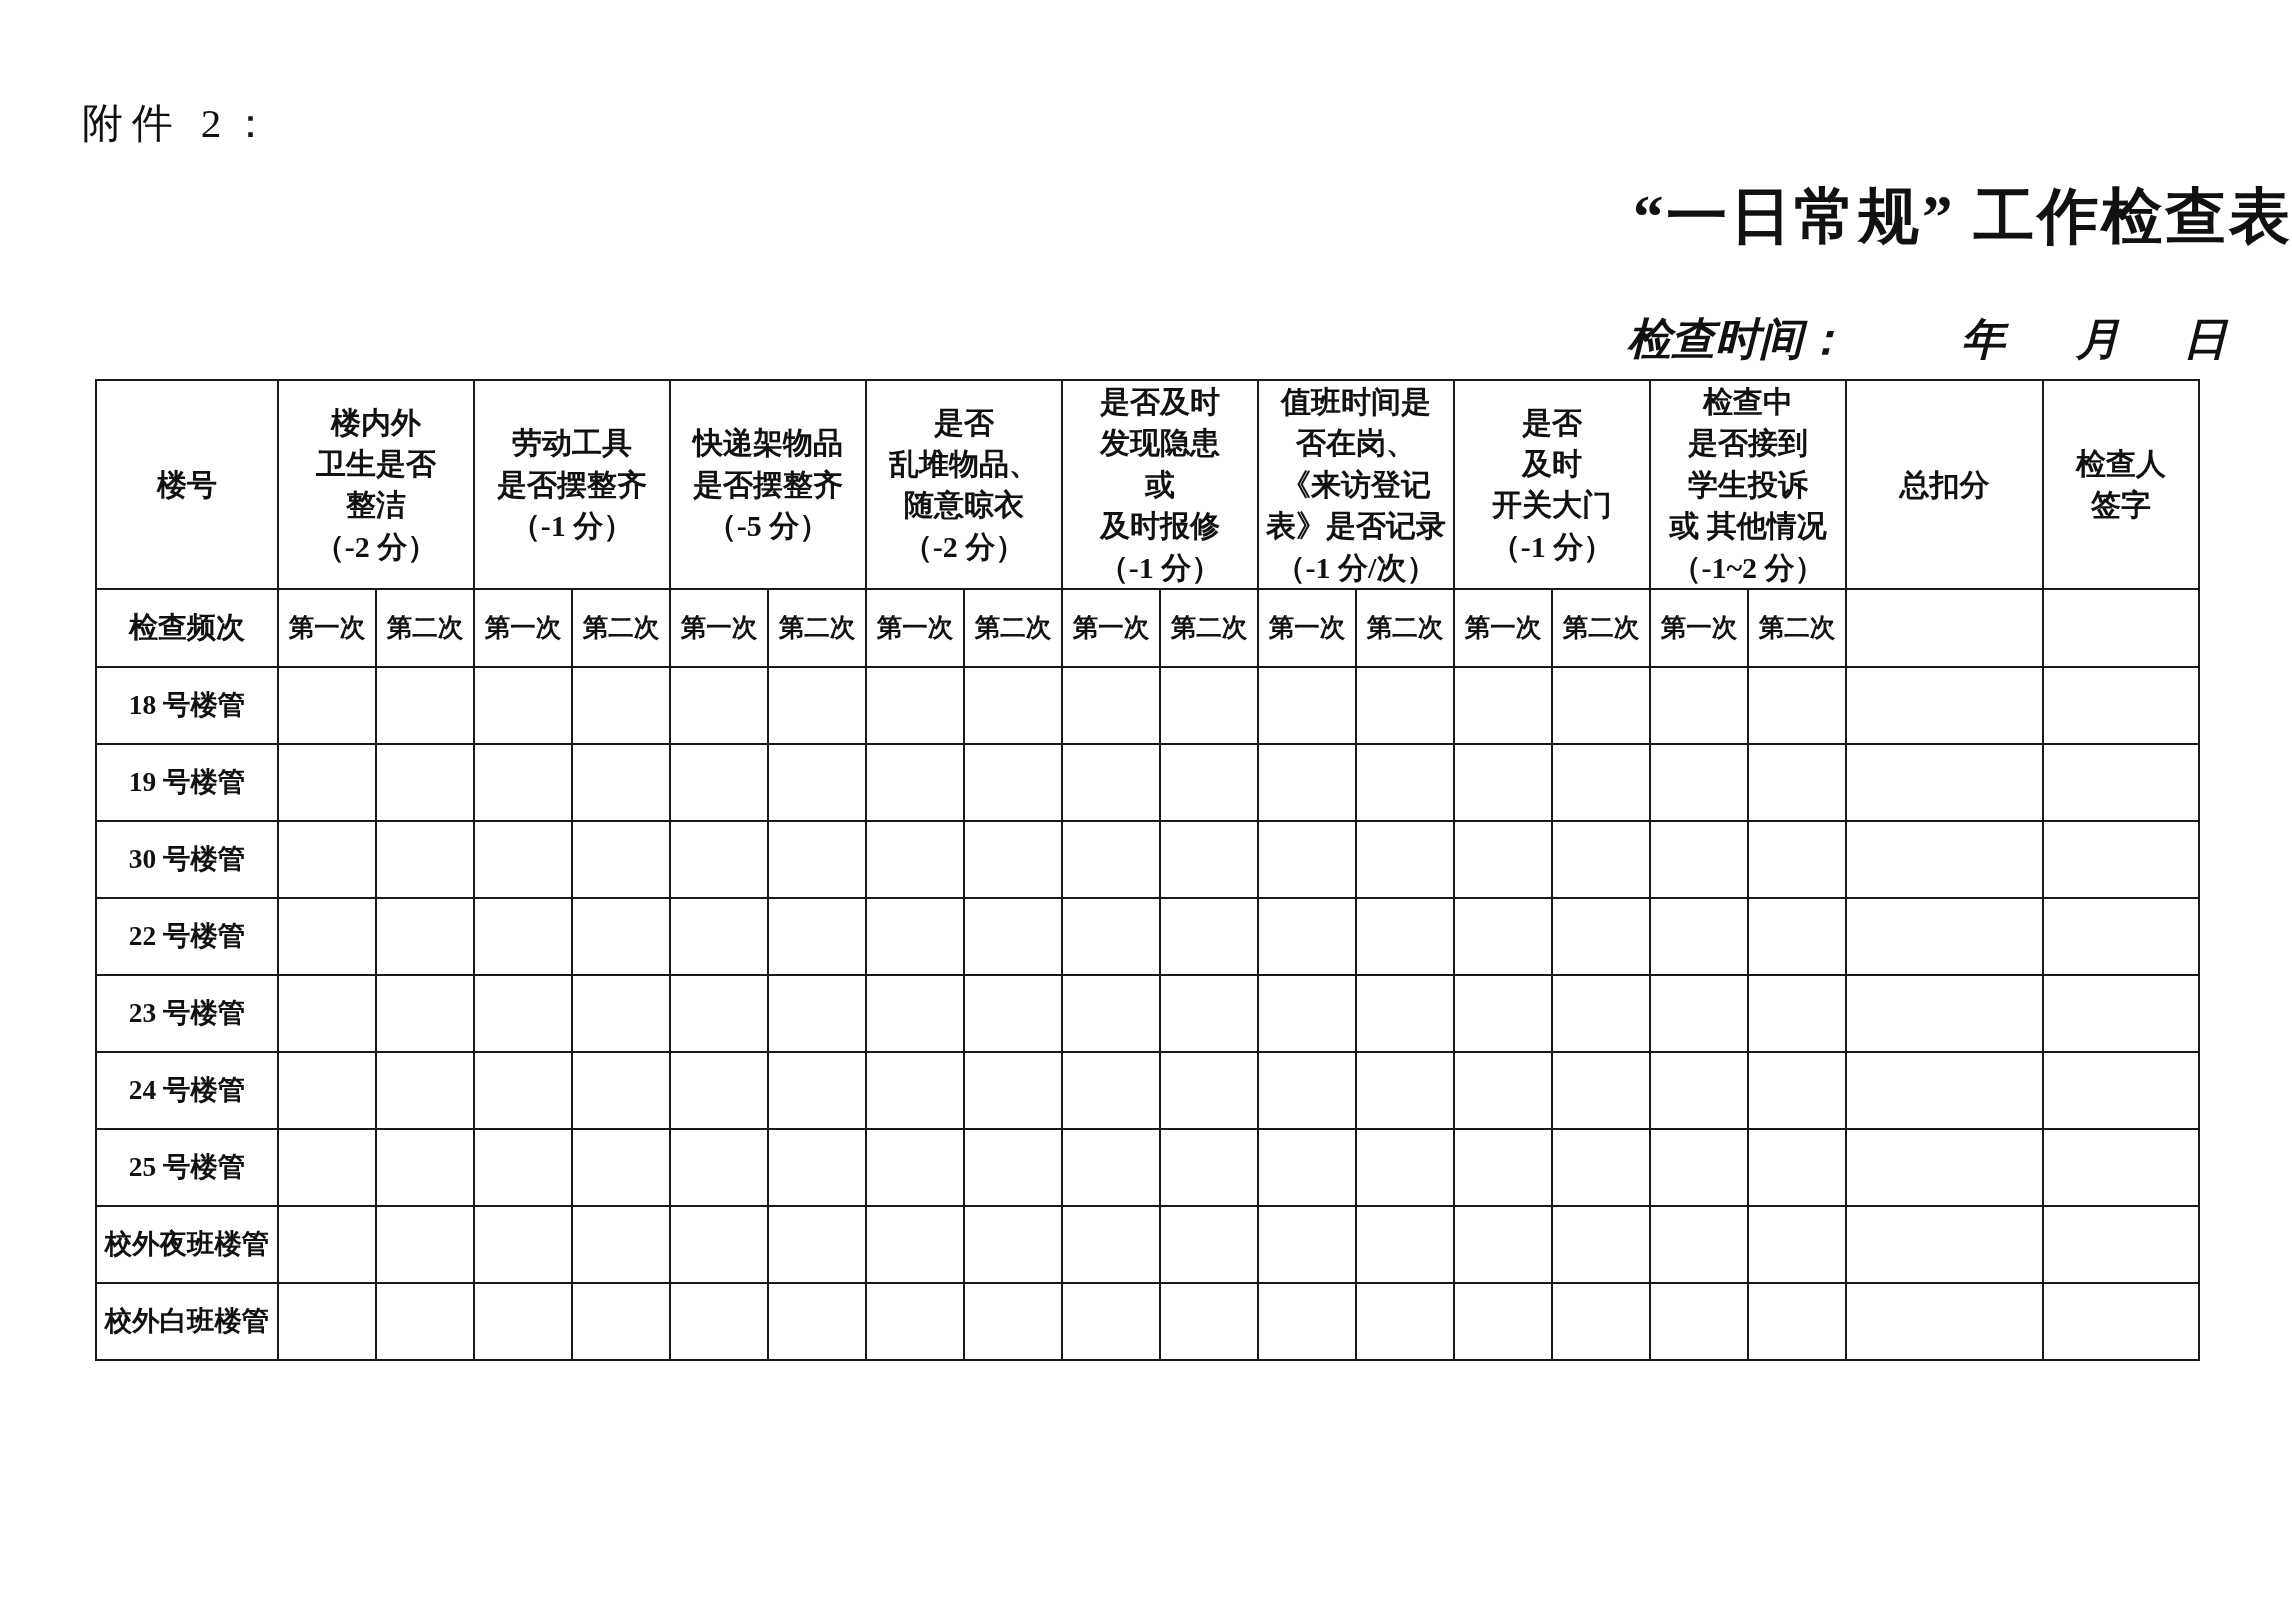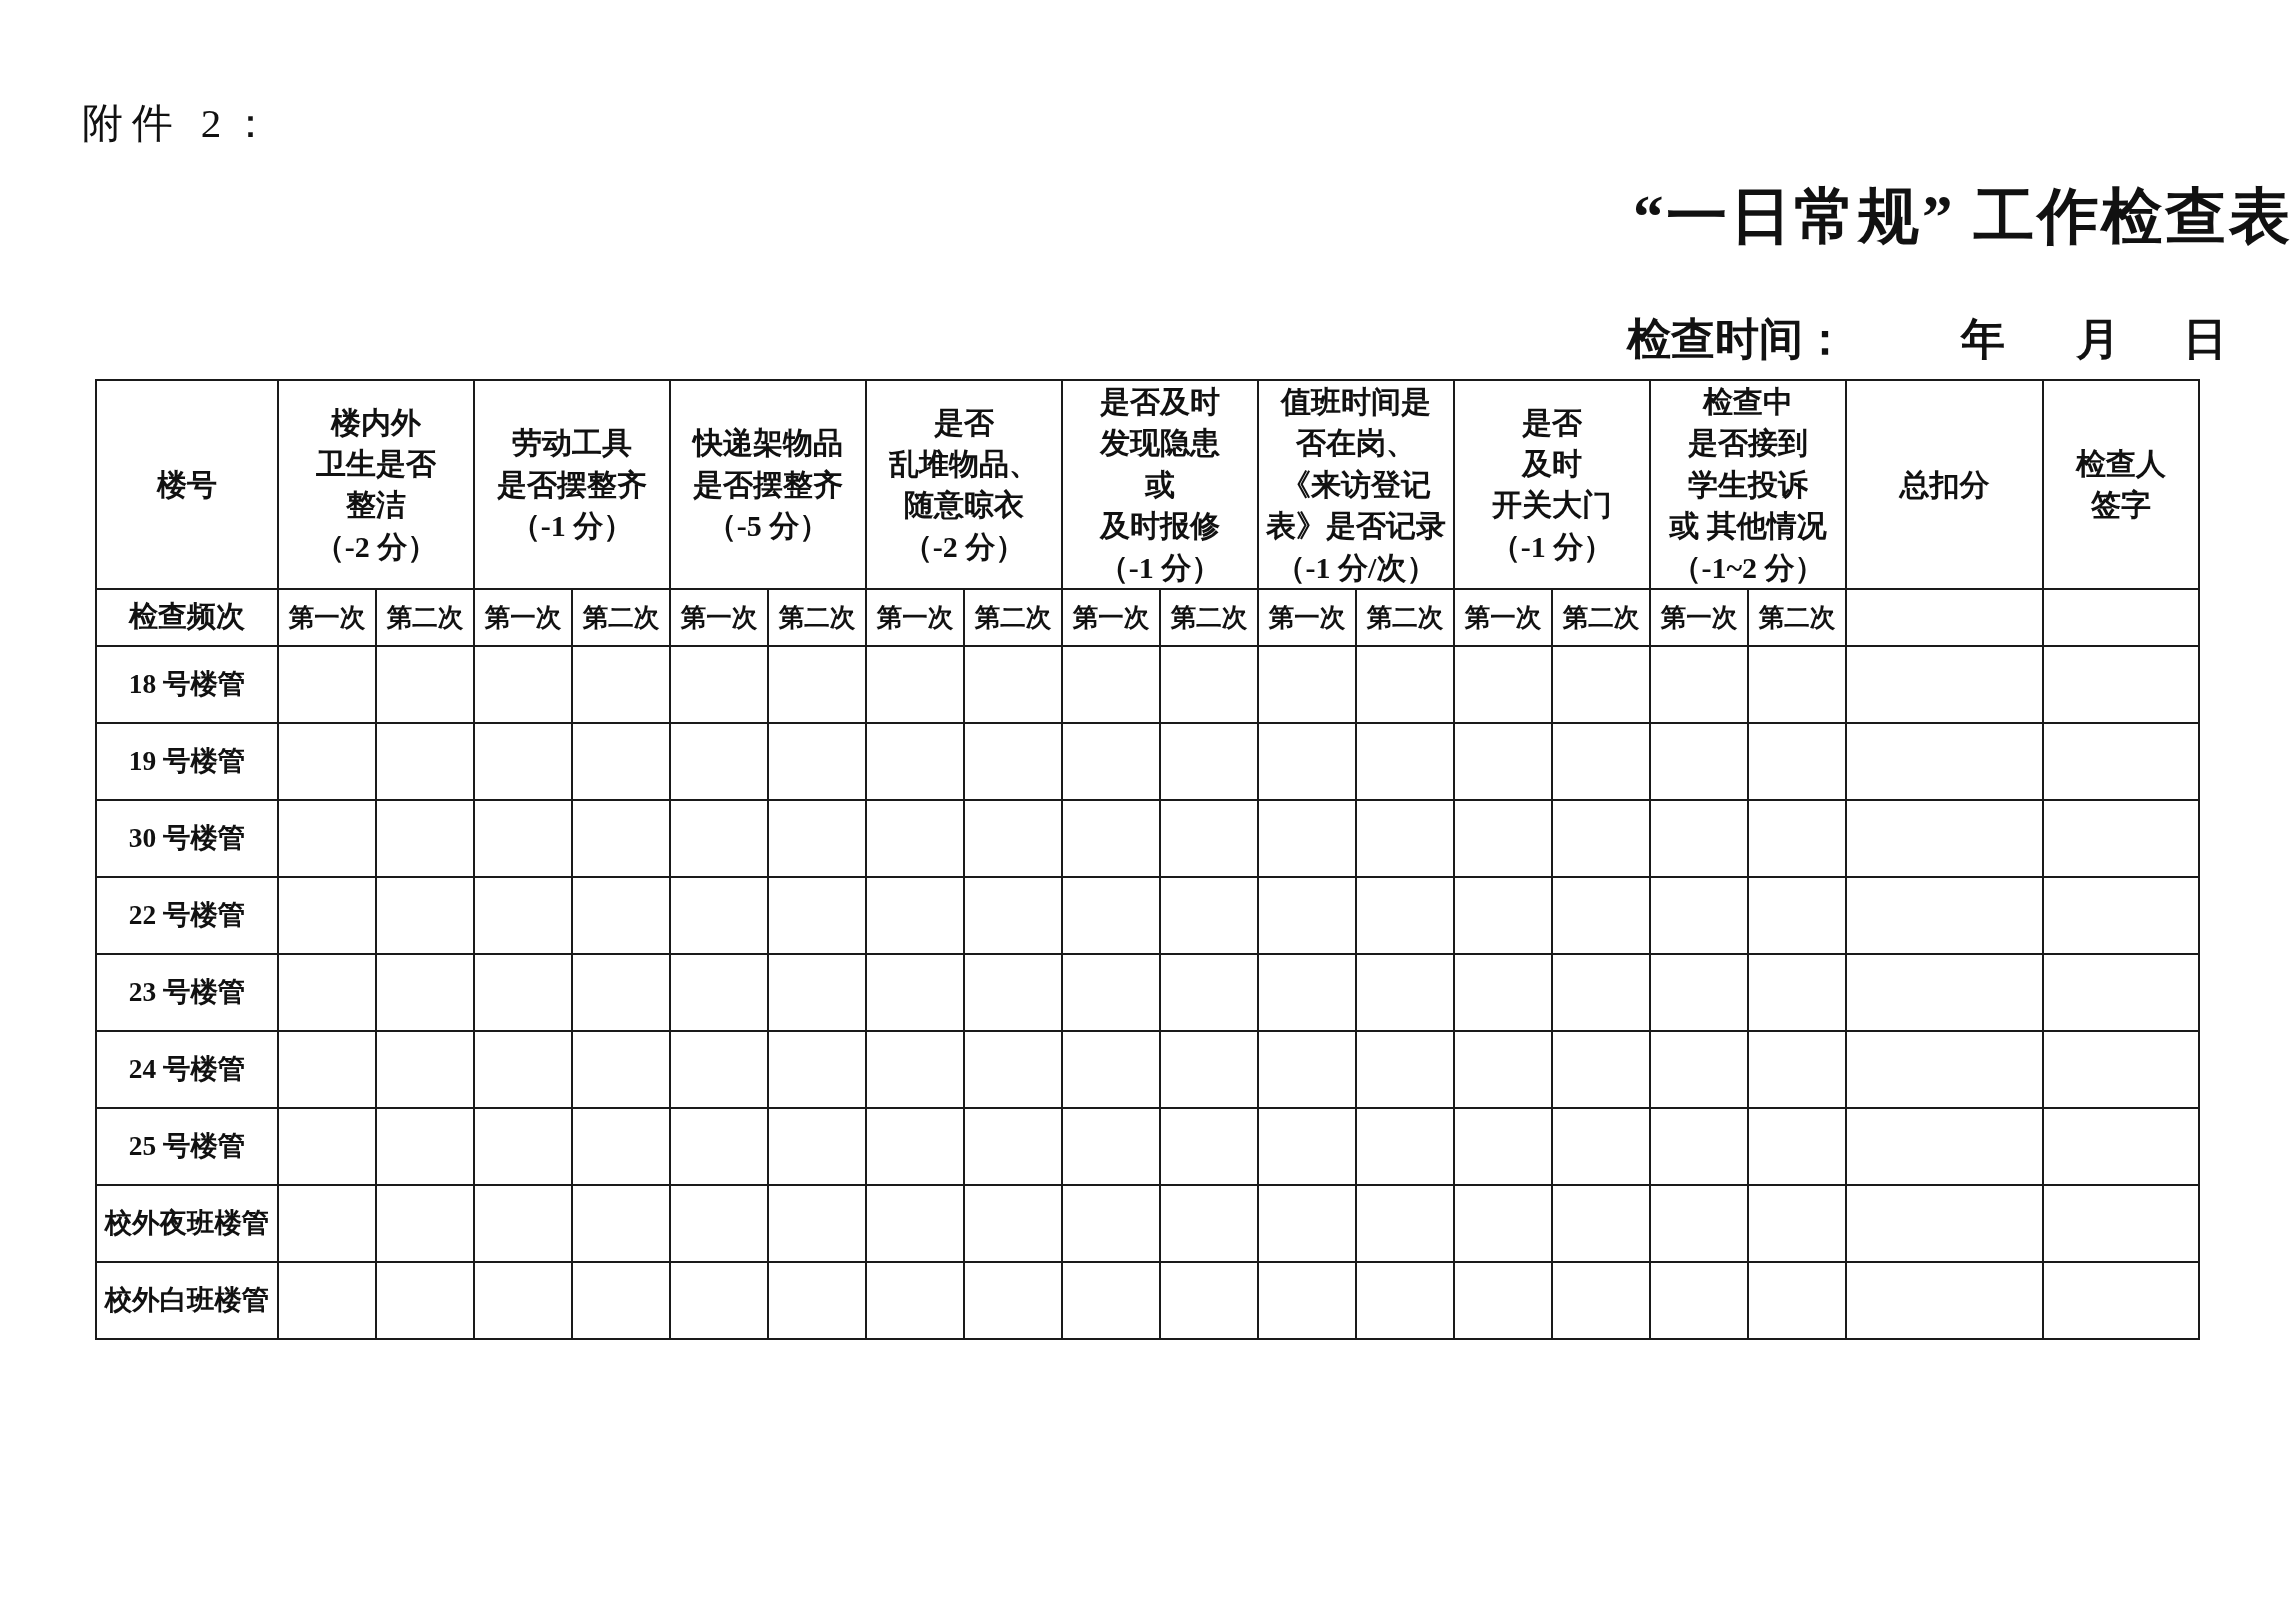--- a/index.html
+++ b/index.html
@@ -34,20 +34,21 @@
     letter-spacing: 2.9px;
   }
 
   .time-line {
     position: absolute;
     top: 310px;
     left: 1627px;
     font-size: 44px;
     font-weight: 700;
     white-space: nowrap;
+    font-style: italic;
   }
   .time-line .unit-year  { margin-left: 114px; }
   .time-line .unit-month { margin-left: 71px; }
   .time-line .unit-day   { margin-left: 63px; }
 
   table.check-table {
     position: absolute;
     top: 379px;
     left: 95px;
     width: 2099px;
@@ -63,21 +64,21 @@
     font-weight: 700;
     color: #111111;
     overflow: hidden;
   }
   .header-row th {
     height: 205px;
     font-size: 30px;
     line-height: 1.38;
     white-space: pre-line;
   }
-  .freq-row th, .freq-row td { height: 57px; }
+  .freq-row th, .freq-row td { height: 78px; }
   .freq-label { font-size: 29px; }
   .freq-cell  { font-size: 25.5px; font-weight: 700; }
   .data-row th, .data-row td { height: 77px; }
   .row-label {
     font-size: 27.4px;
     white-space: pre;
   }
 </style>
 </head>
 <body>

